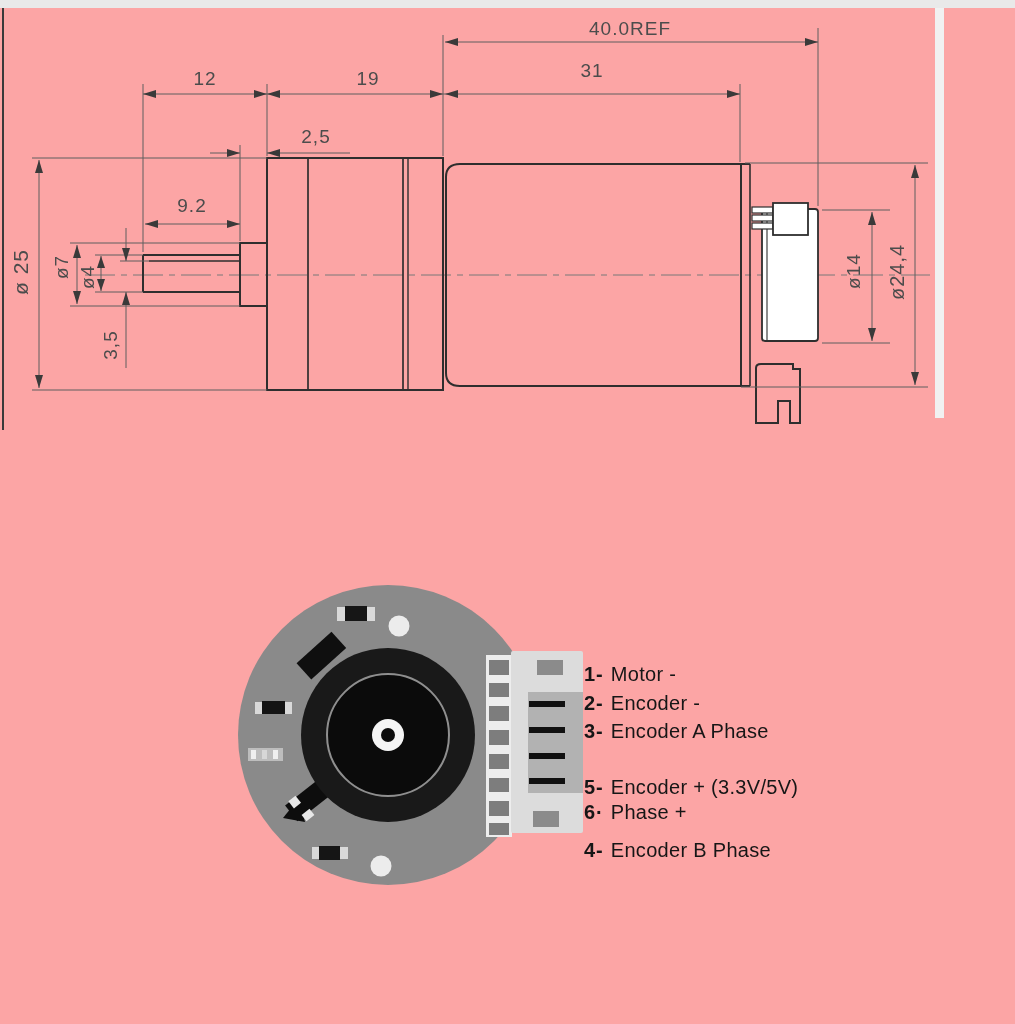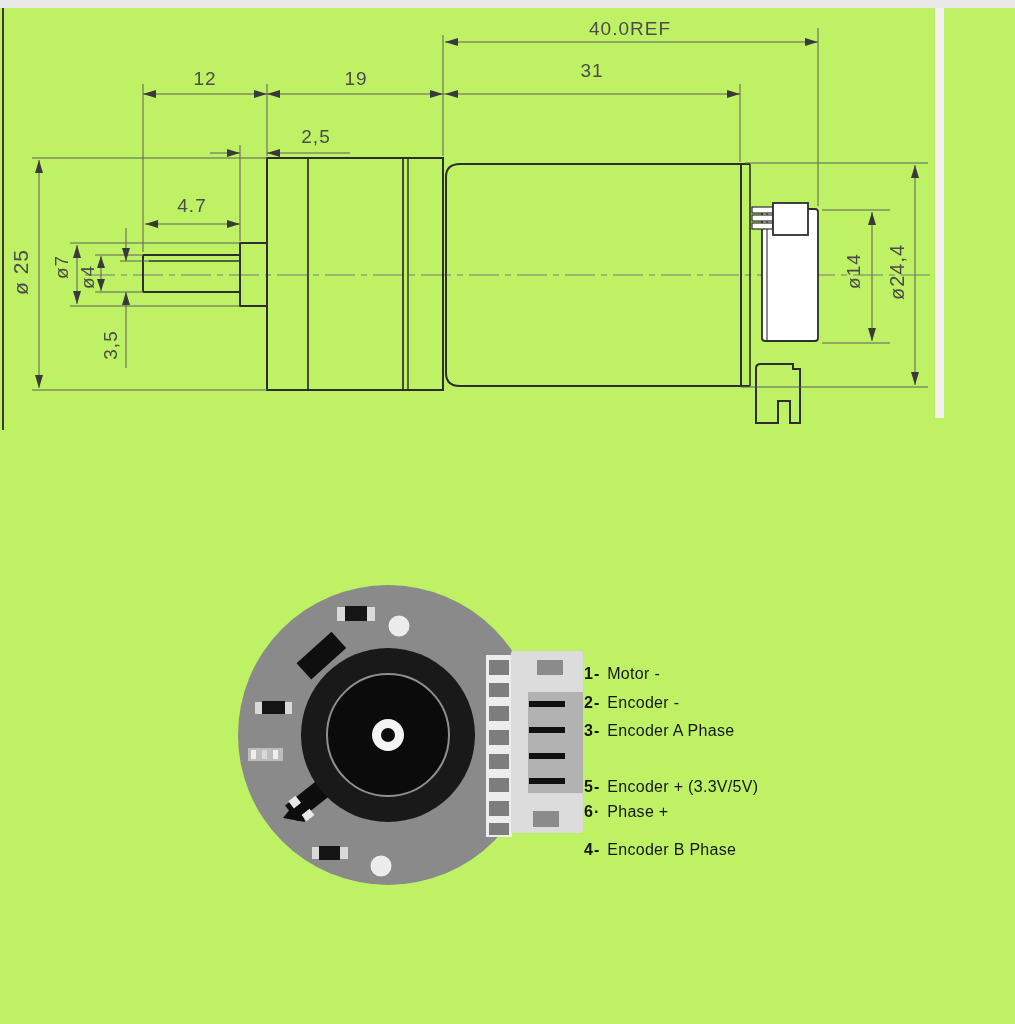--- a/index.html
+++ b/index.html
@@ -1,22 +1,22 @@
 <!DOCTYPE html>
 <html><head>
 <meta charset="utf-8">
 <style>
   html,body{margin:0;padding:0;background:#fff;}
-  #canvas{position:relative;width:1015px;height:1024px;background:#bef264;overflow:hidden;
+  #canvas{position:relative;width:1015px;height:1024px;background:#fca5a5;overflow:hidden;
           font-family:"Liberation Sans", sans-serif;}
   svg{position:absolute;left:0;top:0;}
   .dim{position:absolute;color:#4c4c4c;font-size:19px;letter-spacing:1px;white-space:nowrap;
        transform:translate(-50%,0);}
   .dim.rot{transform:translate(-50%,-50%) rotate(-90deg);}
-  .pinrow{position:absolute;left:584px;color:#161616;font-size:16px;white-space:nowrap;line-height:22px;}
+  .pinrow{position:absolute;left:584px;color:#161616;font-size:20px;white-space:nowrap;line-height:22px;}
   .pinrow b{font-weight:700;margin-right:7px;letter-spacing:1px;}
   .pinrow .lbl{font-weight:400;letter-spacing:0.3px;}
 </style>
 </head>
 <body>
 
 <div id="canvas">
 
   <svg width="1015" height="1024" viewBox="0 0 1015 1024">
 
@@ -210,24 +210,24 @@
         <rect x="529" y="701" width="36" height="6" fill="#101010"></rect>
         <rect x="529" y="727" width="36" height="6" fill="#101010"></rect>
         <rect x="529" y="753" width="36" height="6" fill="#101010"></rect>
         <rect x="529" y="778" width="36" height="6" fill="#101010"></rect>
       </g>
     </g>
   </svg>
 
   <span class="dim" style="left:630px;top:18px;">40.0REF</span>
   <span class="dim" style="left:205px;top:68px;">12</span>
-  <span class="dim" style="left:356px;top:68px;">19</span>
+  <span class="dim" style="left:368px;top:68px;">19</span>
   <span class="dim" style="left:592px;top:60px;">31</span>
   <span class="dim" style="left:316px;top:126px;">2,5</span>
-  <span class="dim" style="left:192px;top:195px;">4.7</span>
+  <span class="dim" style="left:192px;top:195px;">9.2</span>
 
   <span class="dim rot" style="left:21px;top:272px;font-size:21px;">ø 25</span>
   <span class="dim rot" style="left:62px;top:267px;">ø7</span>
   <span class="dim rot" style="left:88px;top:277px;">ø4</span>
   <span class="dim rot" style="left:111px;top:345px;">3,5</span>
   <span class="dim rot" style="left:854px;top:271px;">ø14</span>
   <span class="dim rot" style="left:897px;top:272px;font-size:20px;">ø24,4</span>
 
   <div>
     <div class="pinrow" style="top:663px;">

